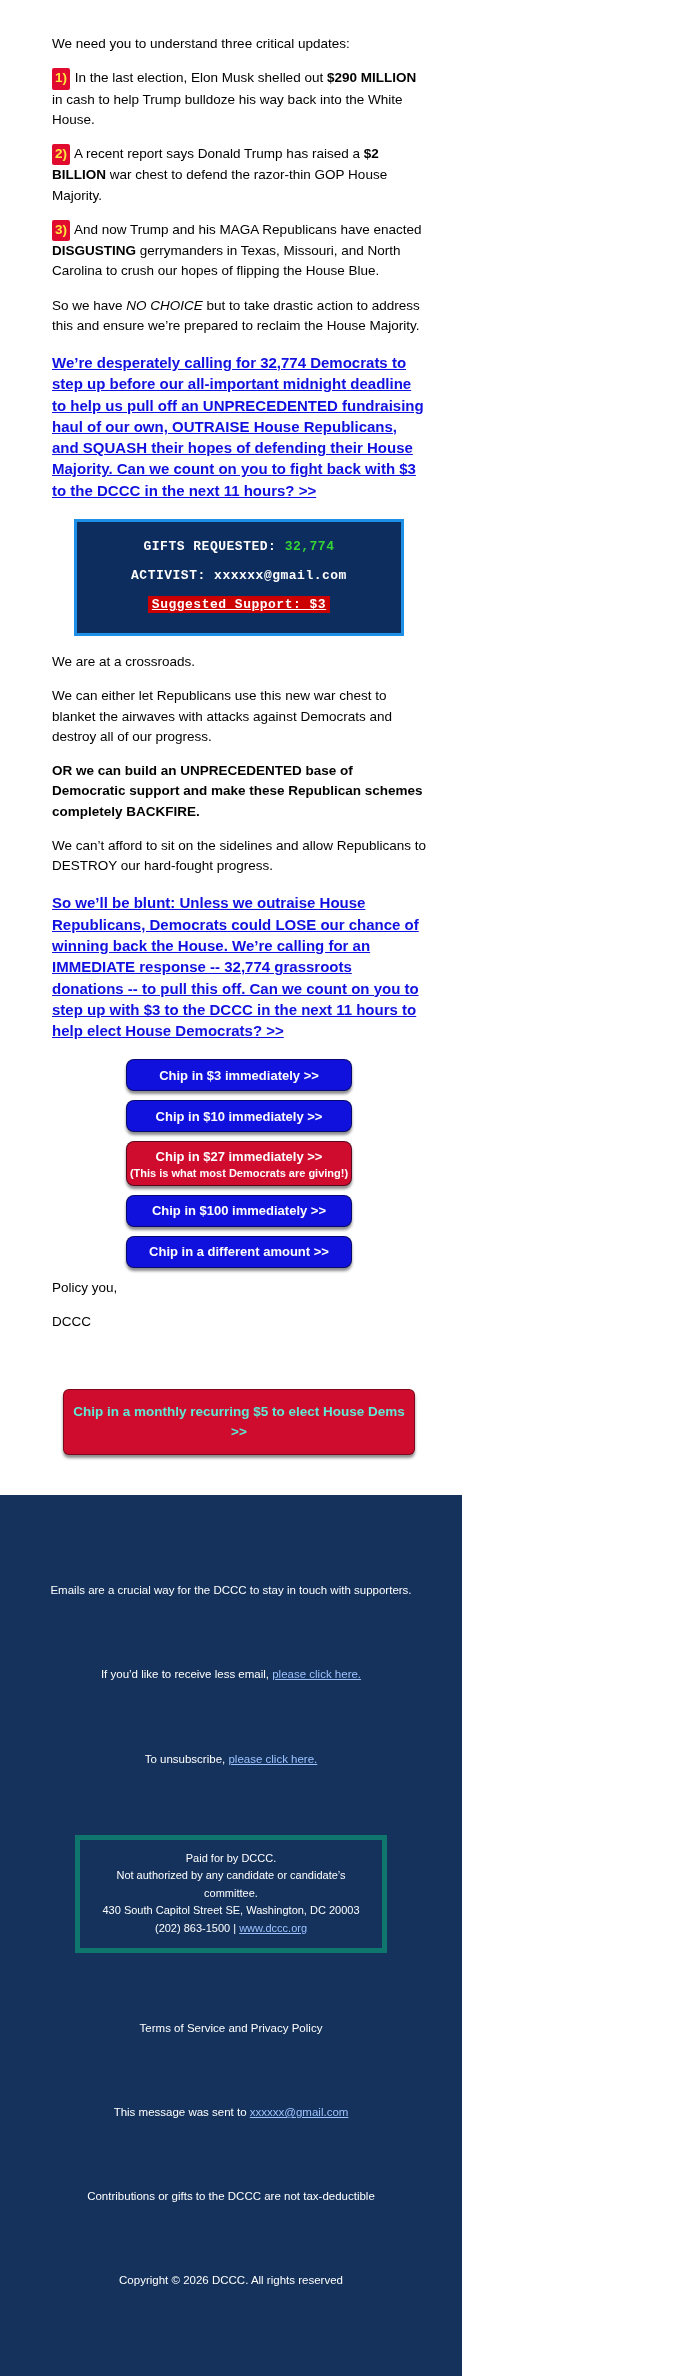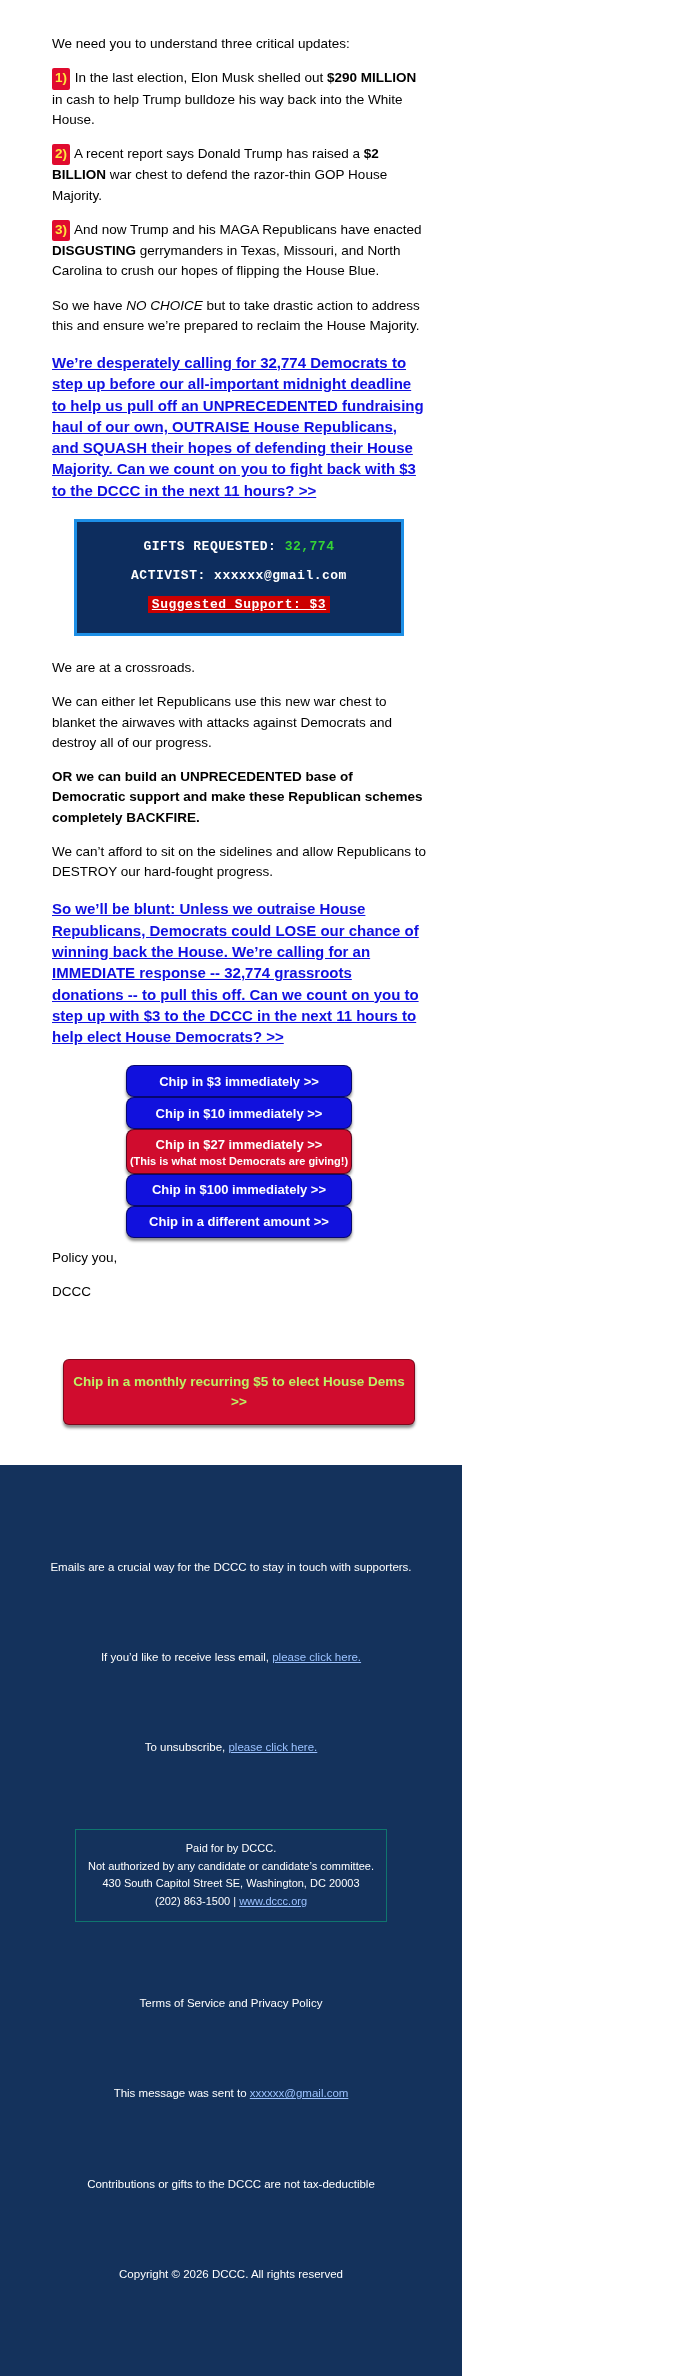--- a/index.html
+++ b/index.html
@@ -14,58 +14,58 @@
   .badge {
     display:inline-block; background:#e00b2f; color:#ffe63d;
     font-weight:bold; padding:0 3px 1px 3px; border-radius:2px; margin-right:1px;
   }
   .big-link {
     display:block; color:#1010e0; font-weight:bold; font-size:15px;
     line-height:1.42; text-decoration:underline; margin:16px 0 18px 0; cursor:pointer;
   }
   .terminal {
     background:#0d2d5e; border:3px solid #1d8fe6; width:330px;
-    margin:18px auto 22px auto; text-align:center; padding:18px 0 6px 0;
+    margin:18px auto 16px auto; text-align:center; padding:18px 0 6px 0;
     font-family:"Liberation Mono", monospace; font-weight:bold; font-size:13px;
     color:#ffffff; letter-spacing:0.5px;
   }
   .t-line { line-height:14px; margin-bottom:15px; }
   .t-green { color:#35d435; }
   .t-suggested {
     background:#cc0000; color:#ffffff; text-decoration:underline;
     padding:1px 4px; cursor:pointer;
   }
   .note { text-align:center; font-size:11.5px; line-height:1.4; margin:4px 0 10px 0; }
-  .btn-stack { display:flex; flex-direction:column; align-items:center; margin:8px 0 10px 0; }
+  .btn-stack { display:flex; flex-direction:column; align-items:center; gap:9px; margin:8px 0 10px 0; }
   .btn {
     display:flex; flex-direction:column; justify-content:center; align-items:center;
     width:226px; min-height:32px; border-radius:8px; color:#ffffff; font-weight:bold;
     font-size:13px; text-align:center; cursor:pointer;
     border:1px solid rgba(0,0,20,0.55); box-shadow:0 3px 3px rgba(0,0,0,0.45);
   }
   .btn.blue { background:#1111dd; }
   .btn.red  { background:#d00c2e; padding:5px 0; }
   .btn-sub { font-size:11px; font-weight:bold; line-height:1.2; }
   .thanks { margin-top:16px; }
   .signname { margin-top:16px; }
   .monthly {
     display:block; width:352px; margin:56px auto 40px auto; background:#d00c2e;
-    color:#bef264; font-weight:bold; font-size:13.5px; text-align:center;
+    color:#5eead4; font-weight:bold; font-size:13.5px; text-align:center;
     padding:12px 4px; border-radius:6px; cursor:pointer;
     border:1px solid rgba(0,0,0,0.4); box-shadow:0 3px 3px rgba(0,0,0,0.45);
   }
   .footer {
     background:#14325c; color:#ffffff; flex:1 1 auto;
     display:flex; flex-direction:column; justify-content:space-evenly; align-items:center;
     text-align:center; font-size:11.5px; line-height:1.45; padding:20px 26px;
   }
   .footer a { color:#9cc2ff; text-decoration:underline; cursor:pointer; }
   .f-bold { font-weight:normal; }
   .f-box {
-    border:1px solid #0f766e; padding:10px 12px; width:312px;
+    border:5px solid #0f766e; padding:10px 12px; width:312px;
     font-size:11px; line-height:1.6;
   }
 </style>
 </head>
 <body>
 
 <div class="page">
   <div class="email-col">
 
     <div class="content">

